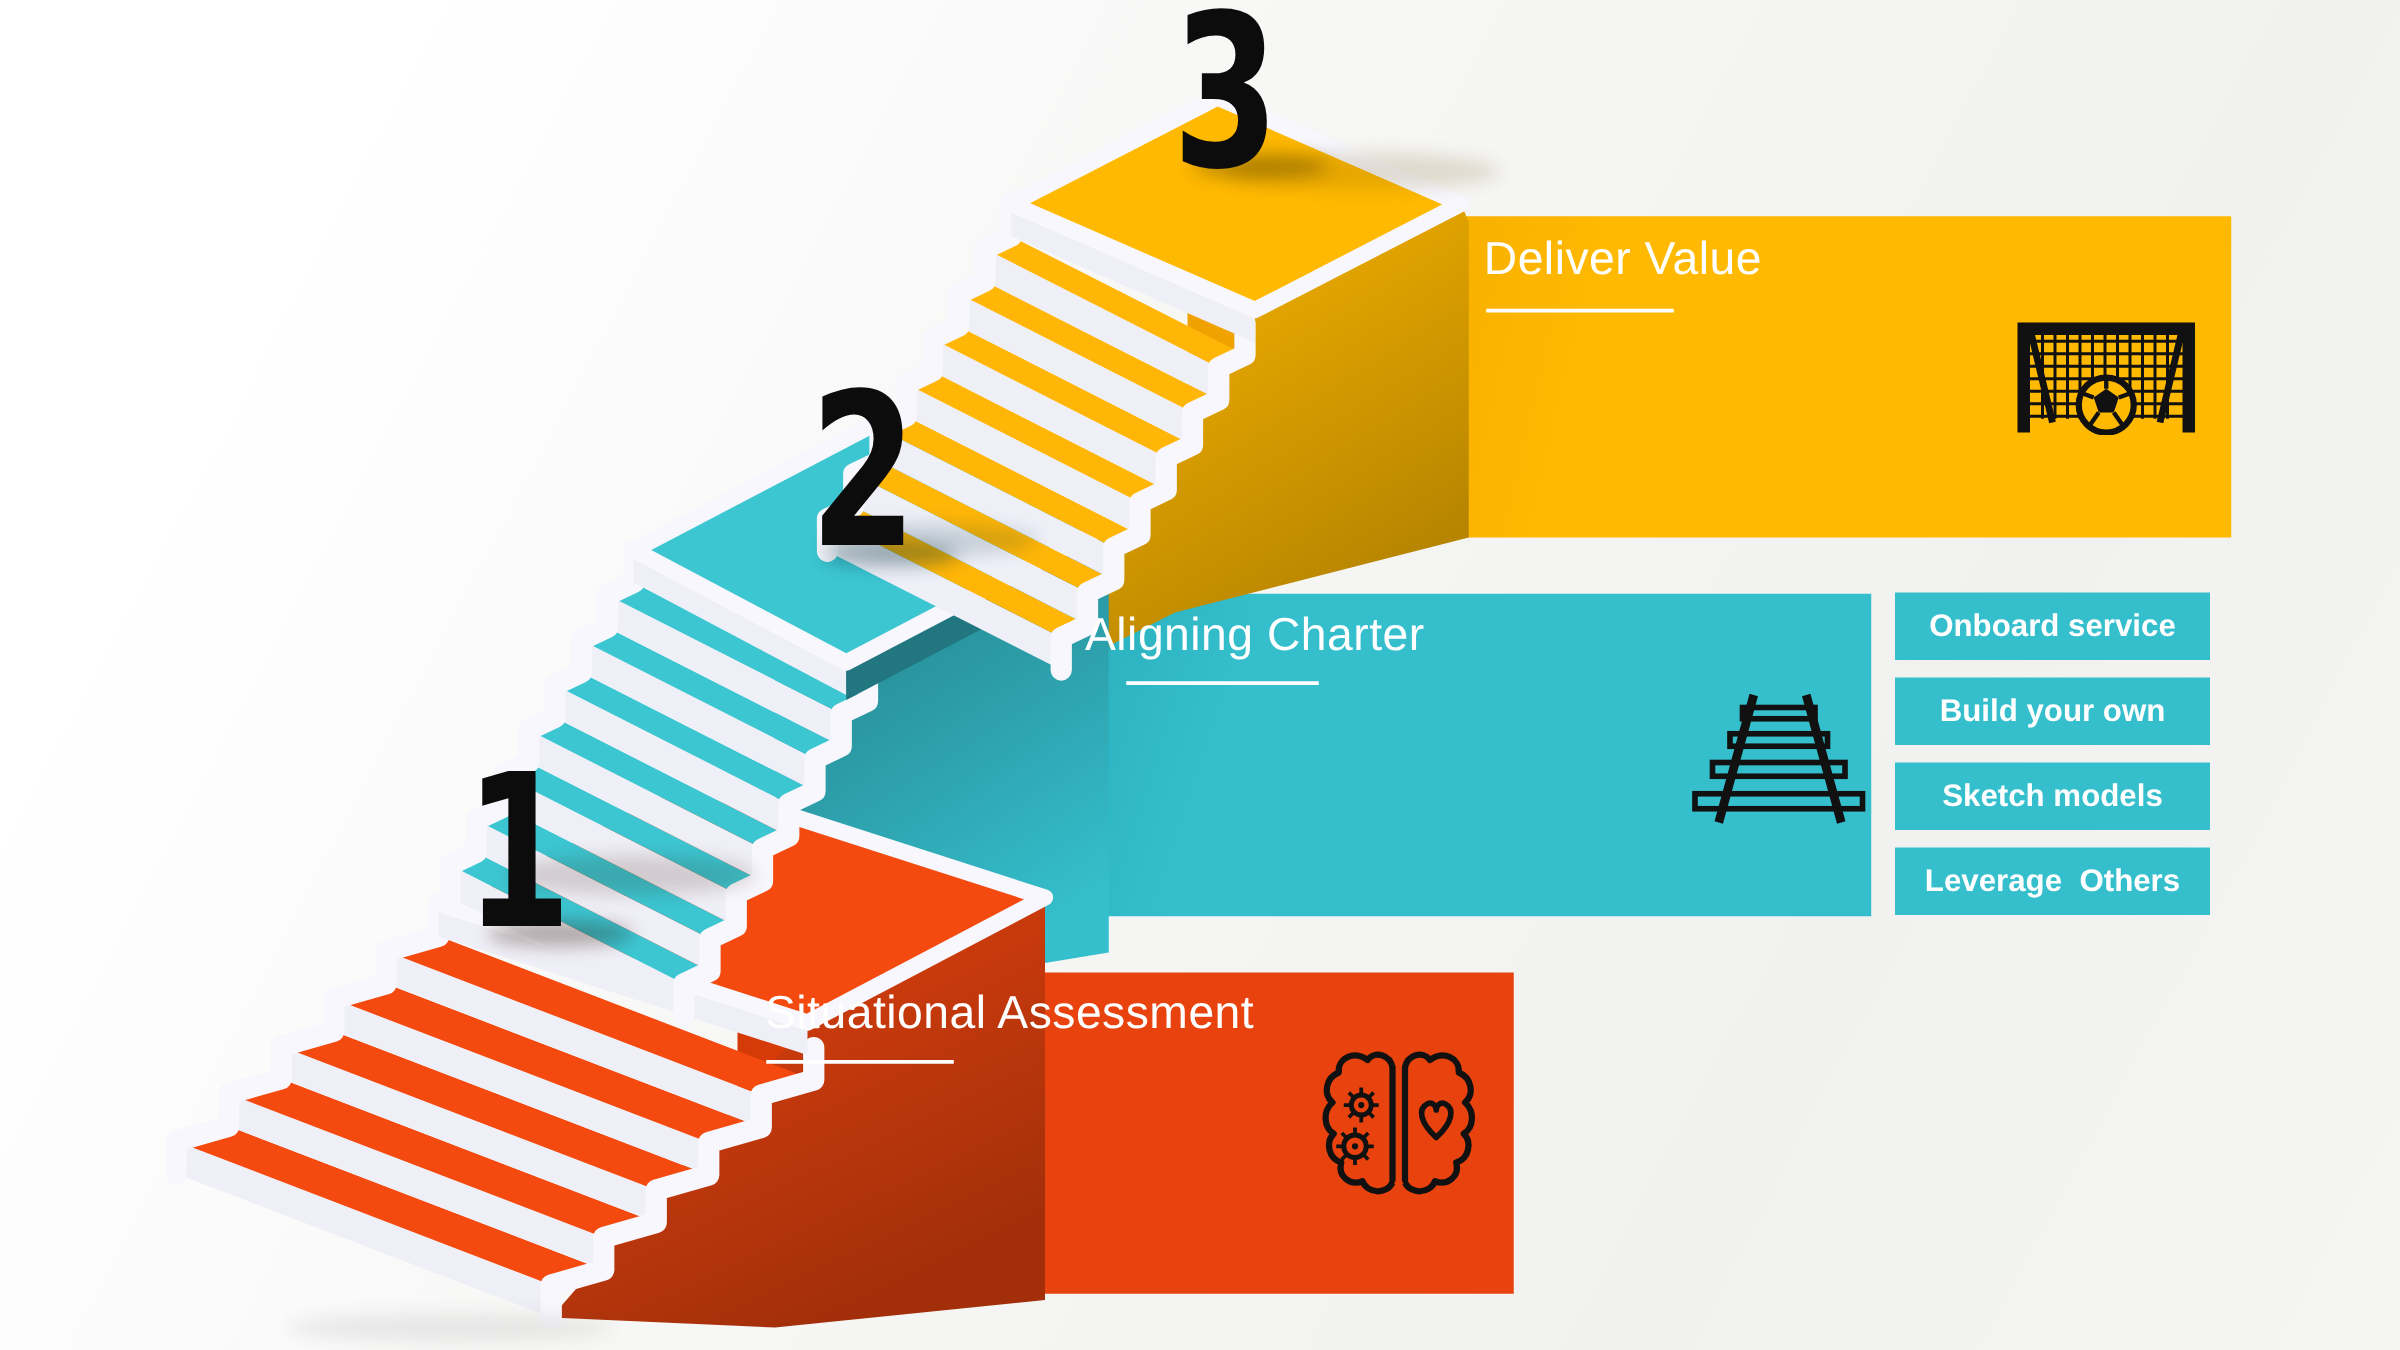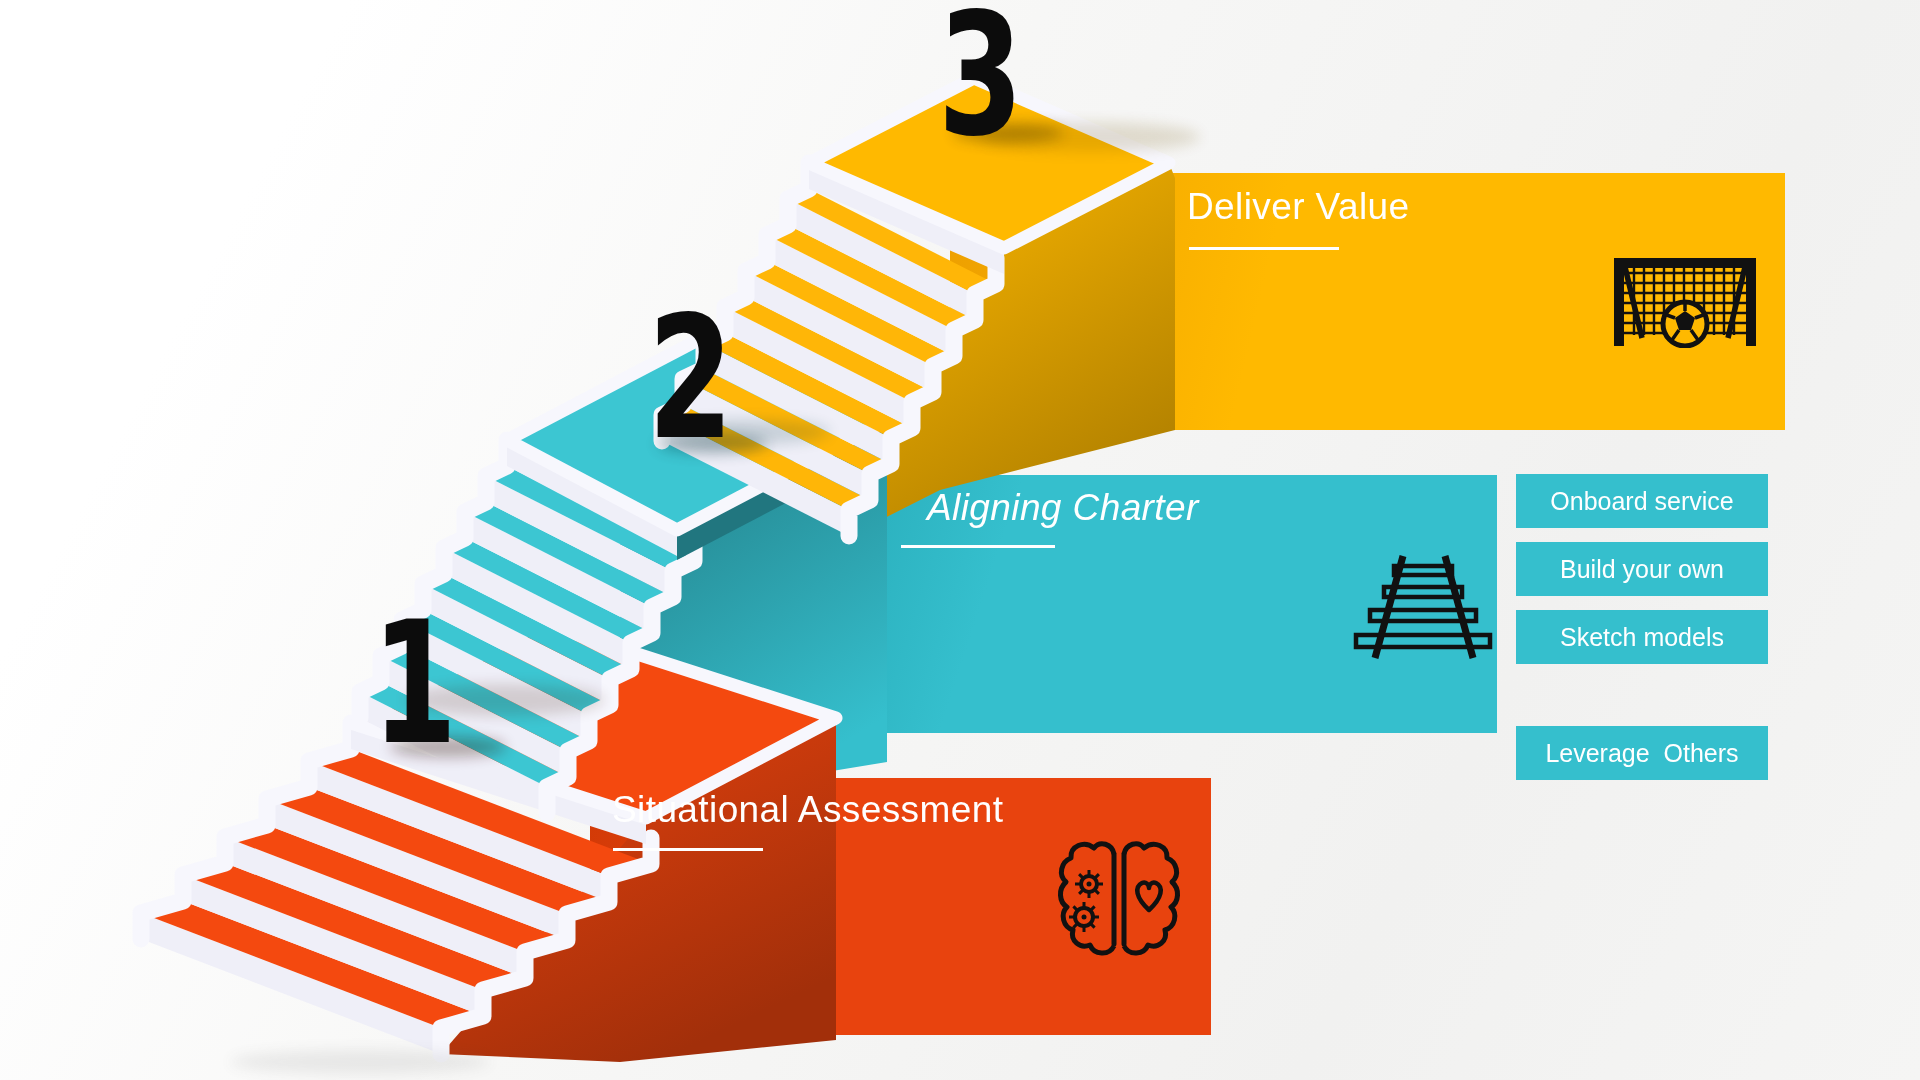--- a/index.html
+++ b/index.html
@@ -15,25 +15,25 @@
   .panel{position:absolute;}
   .panel-step3{left:950px;top:173px;width:835px;height:257px;
     background:linear-gradient(103deg,var(--step3-yellow-deep) 0%,var(--step3-yellow) 38%);}
   .panel-step2{left:620px;top:475px;width:877px;height:258px;
     background:linear-gradient(108deg,var(--step2-teal-deep) 0%,var(--step2-teal) 42%);}
   .panel-step1{left:590px;top:778px;width:621px;height:257px;
     background:linear-gradient(103deg,var(--step1-red-deep) 0%,var(--step1-red) 35%);}
   .panel-title{position:absolute;color:var(--text-white);font-size:37px;font-weight:400;letter-spacing:.4px;white-space:nowrap;}
   .title-rule{position:absolute;height:3px;background:var(--text-white);}
   .t3{left:1187px;top:186px;text-align:right;} .r3{left:1189px;top:247px;width:150px;}
-  .t2{left:927px;top:487px;font-style:italic;}  .r2{left:901px;top:545px;width:154px;}
+  .t2{left:868px;top:487px;}  .r2{left:901px;top:545px;width:154px;}
   .t1{left:612px;top:789px;}  .r1{left:613px;top:848px;width:150px;}
   .tag{position:absolute;left:1516px;width:252px;height:54px;background:var(--step2-teal);
-    color:var(--text-white);font-size:25px;display:flex;align-items:center;justify-content:center;white-space:pre;}
-  .tag1{top:474px;} .tag2{top:542px;} .tag3{top:610px;} .tag4{top:678px;margin-top:48px;}
+    color:var(--text-white);font-size:25px;display:flex;align-items:center;justify-content:center;white-space:pre;font-weight:bold;}
+  .tag1{top:474px;} .tag2{top:542px;} .tag3{top:610px;} .tag4{top:678px;}
   .num{position:absolute;font-family:"DejaVu Sans",sans-serif;font-weight:700;font-size:170px;
     line-height:1;color:var(--number-black);transform:scaleX(.72);transform-origin:0 0;}
   .n1{left:372px;top:598px;} .n2{left:648px;top:293px;} .n3{left:938px;top:-10px;}
   .icon{position:absolute;}
   .icon-goal{left:1610px;top:248px;}
   .icon-rail{left:1350px;top:554px;}
   .icon-brain{left:1056px;top:832px;}
   .ink{stroke:var(--icon-black);fill:none;}
 </style>
 </head>

